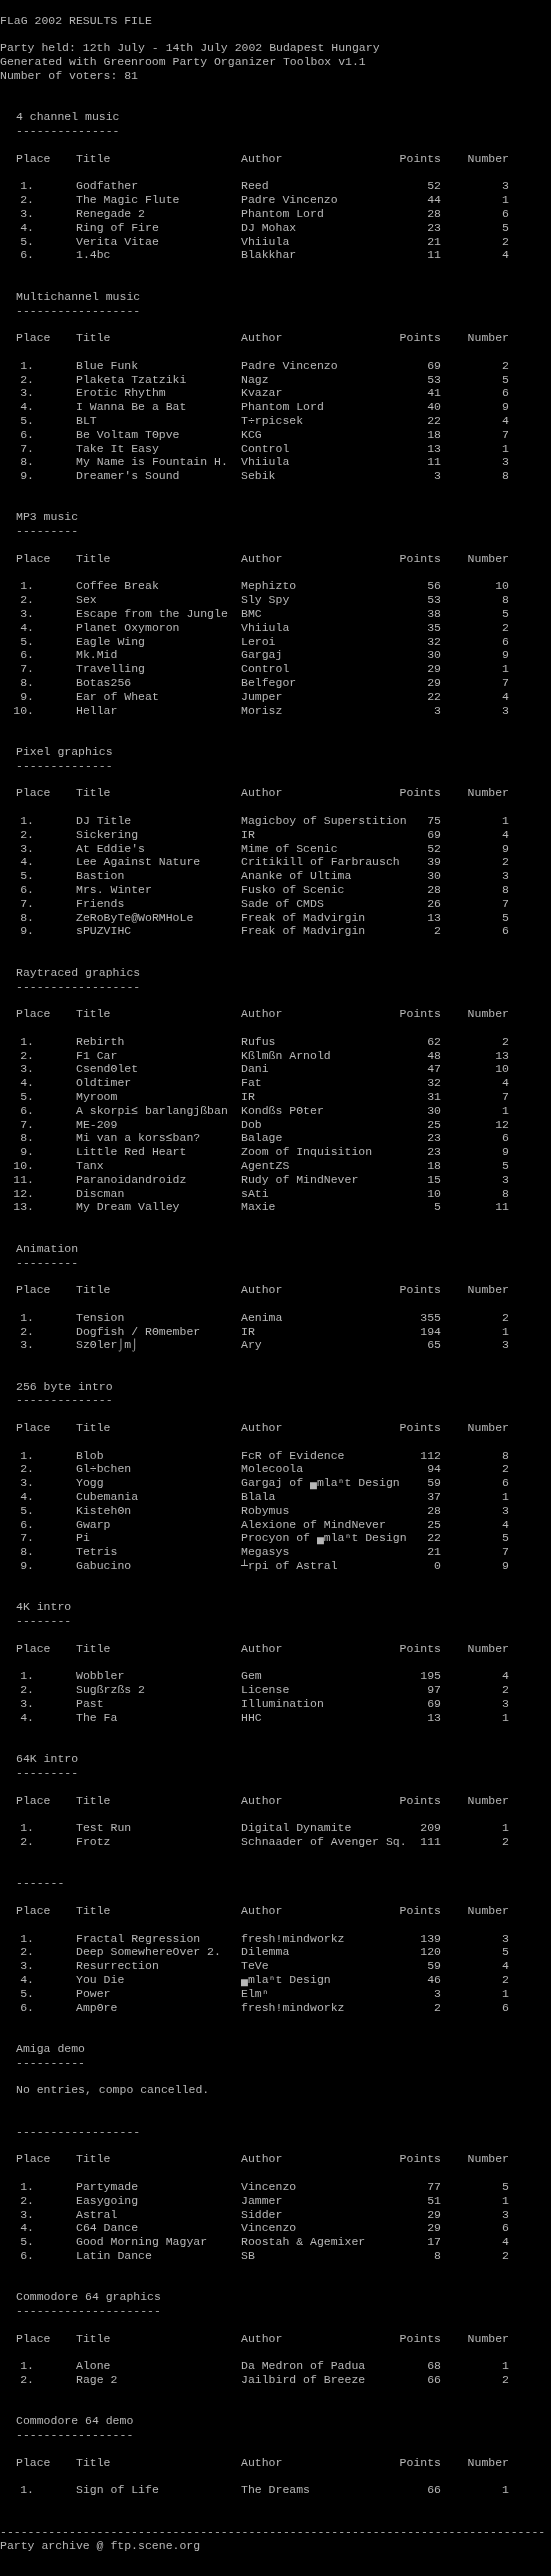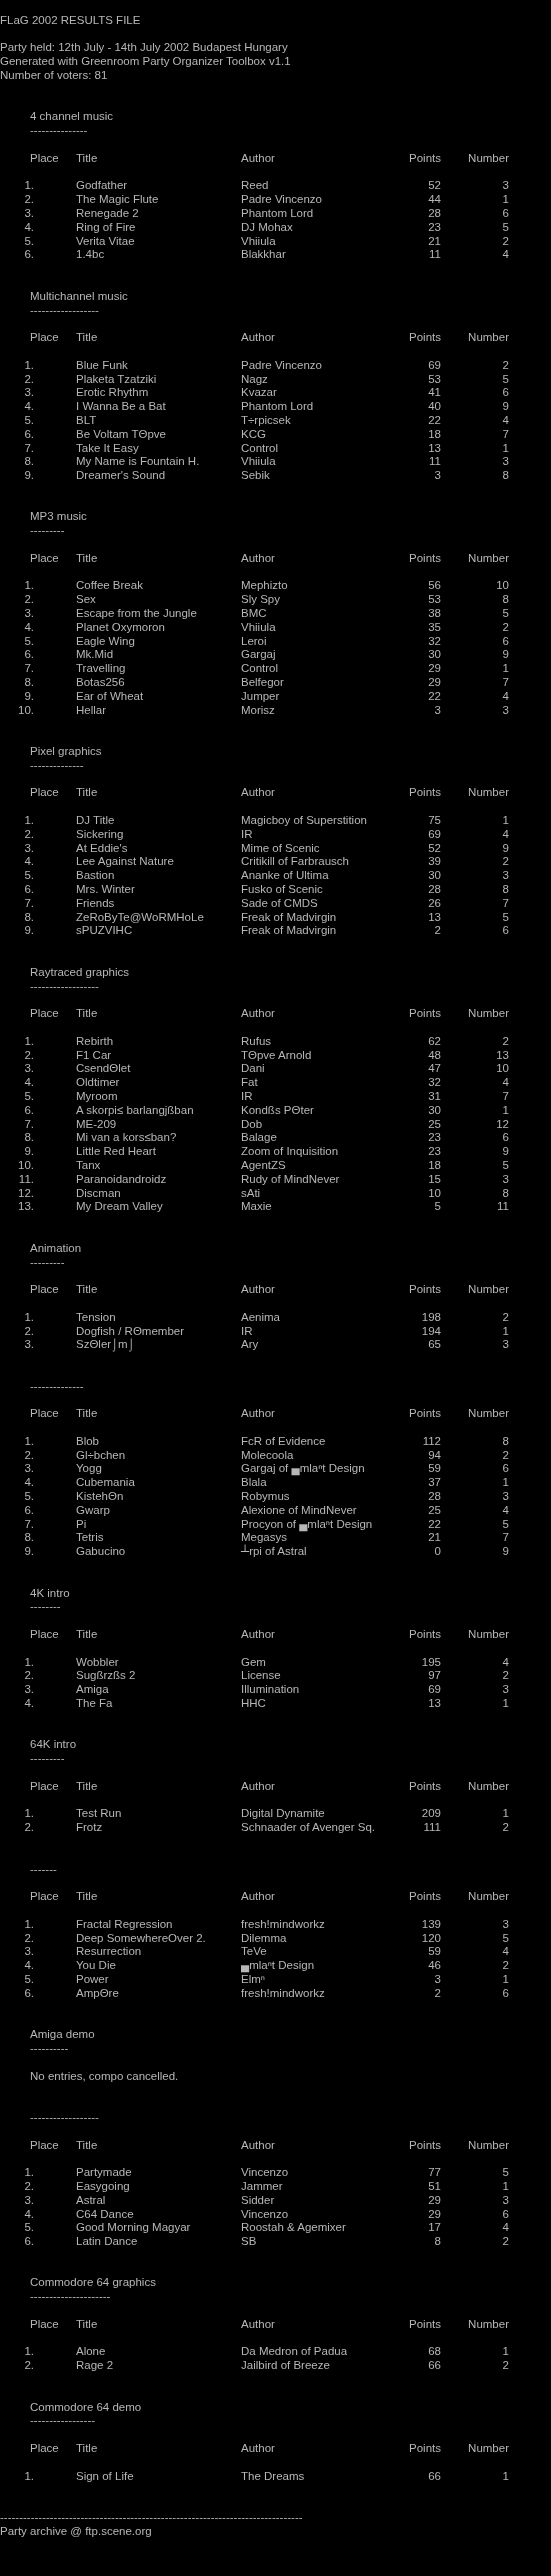--- a/index.html
+++ b/index.html
@@ -1,27 +1,27 @@
 <!DOCTYPE html>
 <html style="font-size:13.8px"><head>
 <meta charset="utf-8">
 <style>
   html,body{margin:0;padding:0;background:#000;}
   #screen{
     position:relative;
     width:551px;height:2576px;
     background:#000000;
     color:#b7b7b7;
-    font-family:Liberation Sans, sans-serif;
+    font-family:Liberation Mono, monospace;
     font-size:11.5px;
     overflow:hidden;
   }
   .line{position:relative;height:13.8px;line-height:13.8px;white-space:pre;}
   .line span{position:absolute;top:0;white-space:pre;}
-  .ind{left:30px;}
+  .ind{left:16px;}
   .pc{left:0;width:34px;text-align:right;}
   .tc{left:76px;}
   .ac{left:241px;}
   .pts{left:379px;width:62px;text-align:right;}
   .num{left:461px;width:48px;text-align:right;}
 </style>
 </head>
 <body>
 
 <div id="screen">
@@ -96,44 +96,45 @@
       <div class="line"><span class="pc">8.</span><span class="tc">ZeRoByTe@WoRMHoLe</span><span class="ac">Freak of Madvirgin</span><span class="pts">13</span><span class="num">5</span></div>
       <div class="line"><span class="pc">9.</span><span class="tc">sPUZVIHC</span><span class="ac">Freak of Madvirgin</span><span class="pts">2</span><span class="num">6</span></div>
       <div class="line"></div>
       <div class="line"></div>
       <div class="line"><span class="ind">Raytraced graphics</span></div>
       <div class="line"><span class="ind">------------------</span></div>
       <div class="line"></div>
       <div class="line"><span class="ind">Place</span><span class="tc">Title</span><span class="ac">Author</span><span class="pts">Points</span><span class="num">Number</span></div>
       <div class="line"></div>
       <div class="line"><span class="pc">1.</span><span class="tc">Rebirth</span><span class="ac">Rufus</span><span class="pts">62</span><span class="num">2</span></div>
-      <div class="line"><span class="pc">2.</span><span class="tc">F1 Car</span><span class="ac">TΘpve Arnold</span><span class="pts">48</span><span class="num">13</span></div>
+      <div class="line"><span class="pc">2.</span><span class="tc">F1 Car</span><span class="ac">Kßlmßn Arnold</span><span class="pts">48</span><span class="num">13</span></div>
       <div class="line"><span class="pc">3.</span><span class="tc">CsendΘlet</span><span class="ac">Dani</span><span class="pts">47</span><span class="num">10</span></div>
       <div class="line"><span class="pc">4.</span><span class="tc">Oldtimer</span><span class="ac">Fat</span><span class="pts">32</span><span class="num">4</span></div>
       <div class="line"><span class="pc">5.</span><span class="tc">Myroom</span><span class="ac">IR</span><span class="pts">31</span><span class="num">7</span></div>
       <div class="line"><span class="pc">6.</span><span class="tc">A skorpi≤ barlangjßban</span><span class="ac">Kondßs PΘter</span><span class="pts">30</span><span class="num">1</span></div>
       <div class="line"><span class="pc">7.</span><span class="tc">ME-209</span><span class="ac">Dob</span><span class="pts">25</span><span class="num">12</span></div>
       <div class="line"><span class="pc">8.</span><span class="tc">Mi van a kors≤ban?</span><span class="ac">Balage</span><span class="pts">23</span><span class="num">6</span></div>
       <div class="line"><span class="pc">9.</span><span class="tc">Little Red Heart</span><span class="ac">Zoom of Inquisition</span><span class="pts">23</span><span class="num">9</span></div>
       <div class="line"><span class="pc">10.</span><span class="tc">Tanx</span><span class="ac">AgentZS</span><span class="pts">18</span><span class="num">5</span></div>
       <div class="line"><span class="pc">11.</span><span class="tc">Paranoidandroidz</span><span class="ac">Rudy of MindNever</span><span class="pts">15</span><span class="num">3</span></div>
       <div class="line"><span class="pc">12.</span><span class="tc">Discman</span><span class="ac">sAti</span><span class="pts">10</span><span class="num">8</span></div>
       <div class="line"><span class="pc">13.</span><span class="tc">My Dream Valley</span><span class="ac">Maxie</span><span class="pts">5</span><span class="num">11</span></div>
       <div class="line"></div>
       <div class="line"></div>
       <div class="line"><span class="ind">Animation</span></div>
       <div class="line"><span class="ind">---------</span></div>
       <div class="line"></div>
       <div class="line"><span class="ind">Place</span><span class="tc">Title</span><span class="ac">Author</span><span class="pts">Points</span><span class="num">Number</span></div>
       <div class="line"></div>
-      <div class="line"><span class="pc">1.</span><span class="tc">Tension</span><span class="ac">Aenima</span><span class="pts">198</span><span class="num">2</span></div>
+      <div class="line"><span class="pc">1.</span><span class="tc">Tension</span><span class="ac">Aenima</span><span class="pts">355</span><span class="num">2</span></div>
       <div class="line"><span class="pc">2.</span><span class="tc">Dogfish / RΘmember</span><span class="ac">IR</span><span class="pts">194</span><span class="num">1</span></div>
       <div class="line"><span class="pc">3.</span><span class="tc">SzΘler⌡m⌡</span><span class="ac">Ary</span><span class="pts">65</span><span class="num">3</span></div>
       <div class="line"></div>
       <div class="line"></div>
+      <div class="line"><span class="ind">256 byte intro</span></div>
       <div class="line"><span class="ind">--------------</span></div>
       <div class="line"></div>
       <div class="line"><span class="ind">Place</span><span class="tc">Title</span><span class="ac">Author</span><span class="pts">Points</span><span class="num">Number</span></div>
       <div class="line"></div>
       <div class="line"><span class="pc">1.</span><span class="tc">Blob</span><span class="ac">FcR of Evidence</span><span class="pts">112</span><span class="num">8</span></div>
       <div class="line"><span class="pc">2.</span><span class="tc">Gl÷bchen</span><span class="ac">Molecoola</span><span class="pts">94</span><span class="num">2</span></div>
       <div class="line"><span class="pc">3.</span><span class="tc">Yogg</span><span class="ac">Gargaj of ▄mlaⁿt Design</span><span class="pts">59</span><span class="num">6</span></div>
       <div class="line"><span class="pc">4.</span><span class="tc">Cubemania</span><span class="ac">Blala</span><span class="pts">37</span><span class="num">1</span></div>
       <div class="line"><span class="pc">5.</span><span class="tc">KistehΘn</span><span class="ac">Robymus</span><span class="pts">28</span><span class="num">3</span></div>
       <div class="line"><span class="pc">6.</span><span class="tc">Gwarp</span><span class="ac">Alexione of MindNever</span><span class="pts">25</span><span class="num">4</span></div>
@@ -142,21 +143,21 @@
       <div class="line"><span class="pc">9.</span><span class="tc">Gabucino</span><span class="ac">┴rpi of Astral</span><span class="pts">0</span><span class="num">9</span></div>
       <div class="line"></div>
       <div class="line"></div>
       <div class="line"><span class="ind">4K intro</span></div>
       <div class="line"><span class="ind">--------</span></div>
       <div class="line"></div>
       <div class="line"><span class="ind">Place</span><span class="tc">Title</span><span class="ac">Author</span><span class="pts">Points</span><span class="num">Number</span></div>
       <div class="line"></div>
       <div class="line"><span class="pc">1.</span><span class="tc">Wobbler</span><span class="ac">Gem</span><span class="pts">195</span><span class="num">4</span></div>
       <div class="line"><span class="pc">2.</span><span class="tc">Sugßrzßs 2</span><span class="ac">License</span><span class="pts">97</span><span class="num">2</span></div>
-      <div class="line"><span class="pc">3.</span><span class="tc">Amiga</span><span class="ac">Illumination</span><span class="pts">69</span><span class="num">3</span></div>
+      <div class="line"><span class="pc">3.</span><span class="tc">Past</span><span class="ac">Illumination</span><span class="pts">69</span><span class="num">3</span></div>
       <div class="line"><span class="pc">4.</span><span class="tc">The Fa</span><span class="ac">HHC</span><span class="pts">13</span><span class="num">1</span></div>
       <div class="line"></div>
       <div class="line"></div>
       <div class="line"><span class="ind">64K intro</span></div>
       <div class="line"><span class="ind">---------</span></div>
       <div class="line"></div>
       <div class="line"><span class="ind">Place</span><span class="tc">Title</span><span class="ac">Author</span><span class="pts">Points</span><span class="num">Number</span></div>
       <div class="line"></div>
       <div class="line"><span class="pc">1.</span><span class="tc">Test Run</span><span class="ac">Digital Dynamite</span><span class="pts">209</span><span class="num">1</span></div>
       <div class="line"><span class="pc">2.</span><span class="tc">Frotz</span><span class="ac">Schnaader of Avenger Sq.</span><span class="pts">111</span><span class="num">2</span></div>

